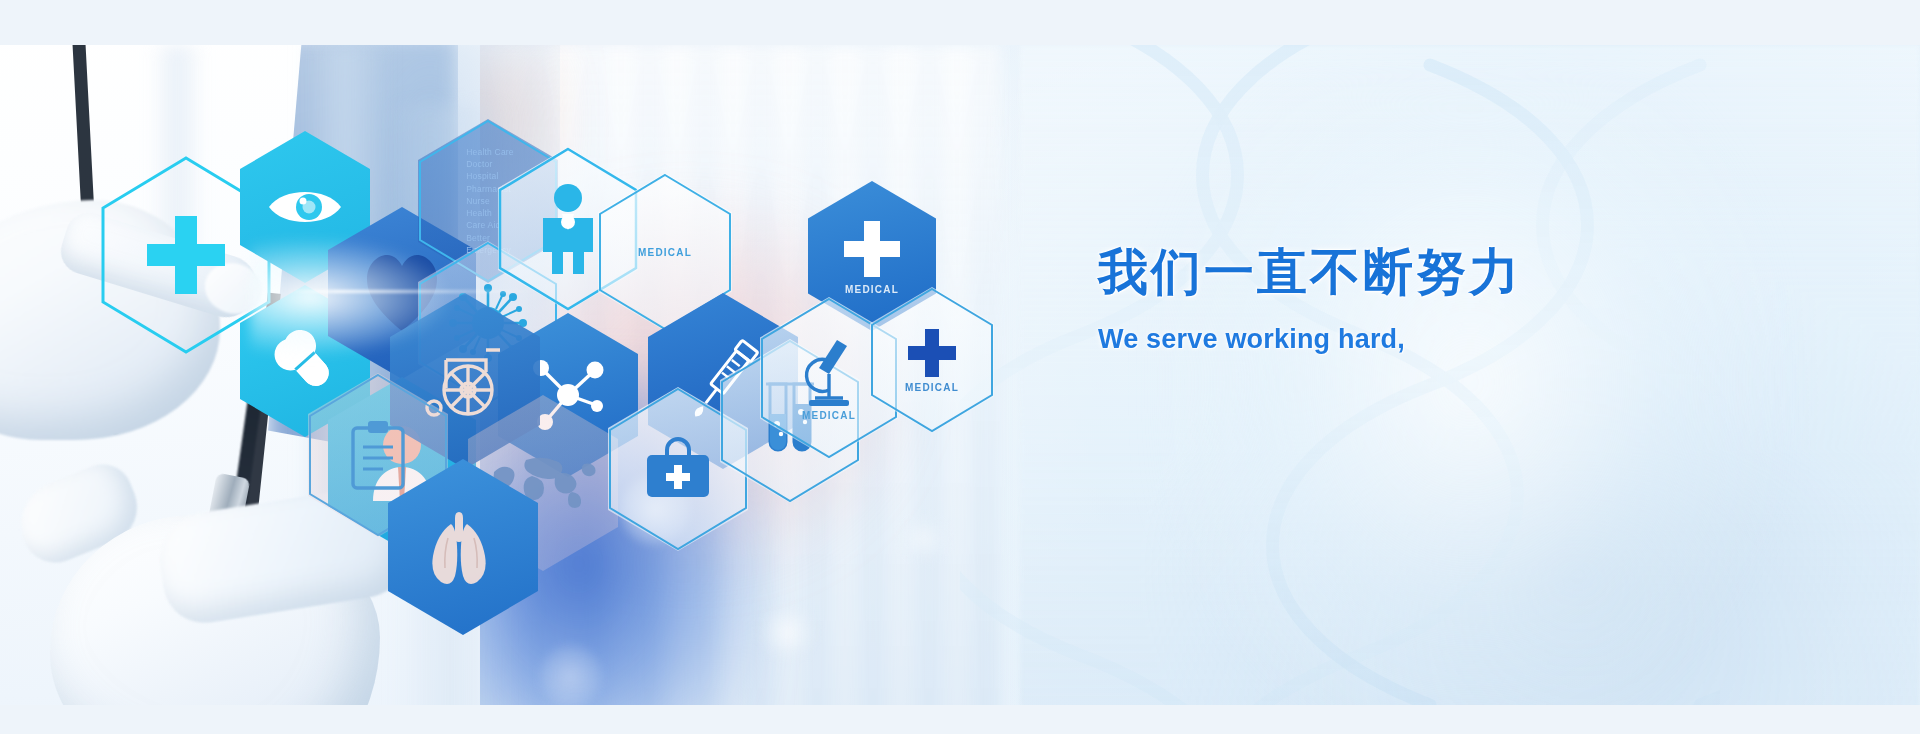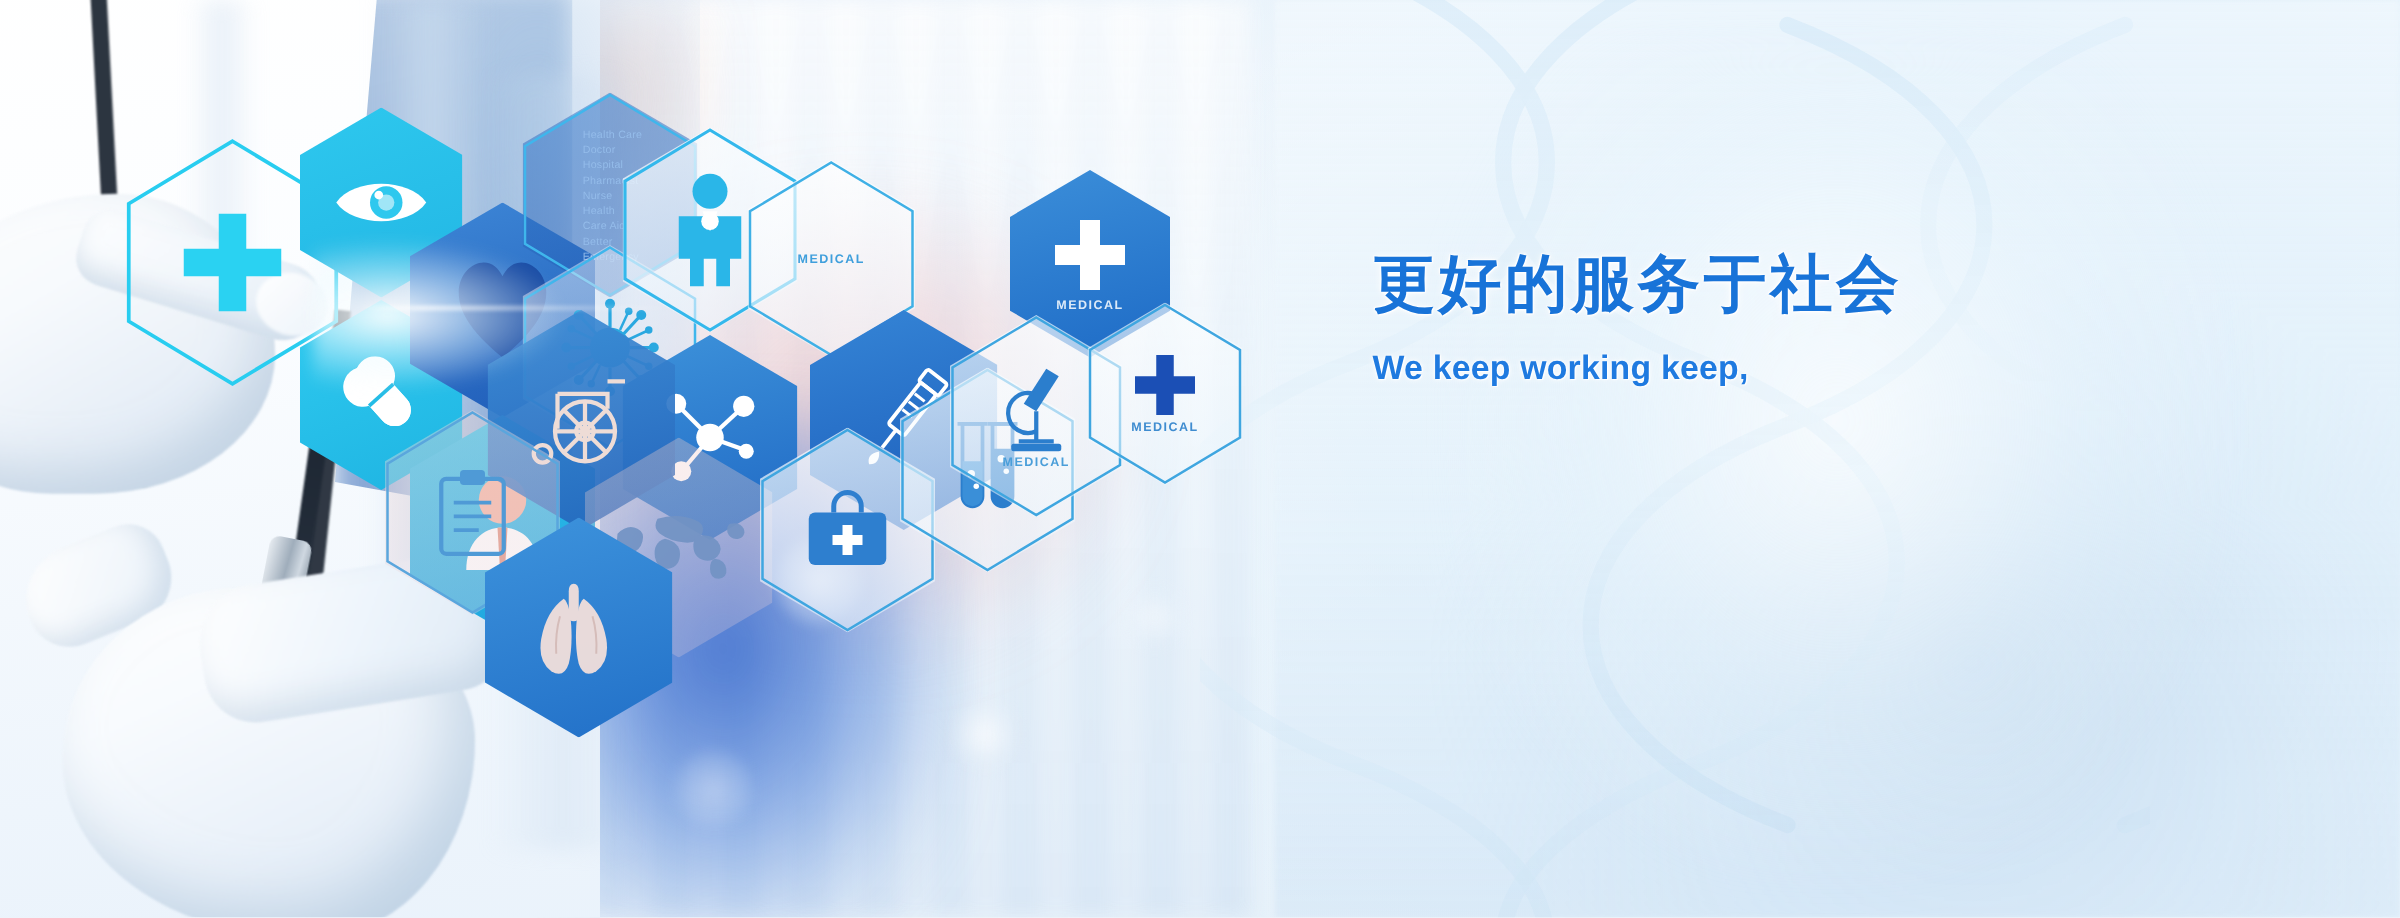--- a/index.html
+++ b/index.html
@@ -5,26 +5,27 @@
 <style>
   * { margin:0; padding:0; box-sizing:border-box; }
   html, body {
     width:1920px; height:734px; overflow:hidden;
     font-family:"Liberation Sans", sans-serif;
     background:#eef4fa;
   }
 
   #banner {
     position:relative;
-    width:1920px; height:734px;
+    width:1920px; height:660px;
     overflow:hidden;
     background:
       radial-gradient(ellipse 900px 700px at 1500px 380px, rgba(226,242,252,.95) 0%, rgba(221,238,250,.6) 45%, rgba(214,234,248,0) 72%),
       radial-gradient(ellipse 700px 600px at 1150px 300px, rgba(255,255,255,.85) 0%, rgba(240,248,254,.3) 55%, rgba(240,248,254,0) 80%),
       linear-gradient(100deg, #f2f6fa 0%, #eef4fb 30%, #e6f1fa 55%, #dfeefa 78%, #e9f4fc 100%);
+    margin-top: 45px;
   }
 
   
   .photo-left {
     position:absolute; left:0; top:0; width:560px; height:734px;
     overflow:hidden;
   }
   .coat {
     position:absolute; left:-40px; top:-30px; width:520px; height:800px;
     background:
@@ -627,17 +628,17 @@
         <path d="M19,2 h14 v17 h17 v14 h-17 v17 h-14 v-17 h-17 v-14 h17 Z" fill="#1b4fb5"></path>
       </svg>
       <div class="hexlabel" style="color:#3f8cd0;margin-top:3px;">MEDICAL</div>
     </div>
 
     <div class="hex-glow"></div>
     <div class="hex-ray"></div>
   </div>
 
   <div class="textblock">
-    <div class="headline">更好的服务于社会</div>
-    <div class="subline">We keep working keep,</div>
+    <div class="headline">我们一直不断努力</div>
+    <div class="subline">We serve working hard,</div>
   </div>
 
 </div>
 
 </body></html>

